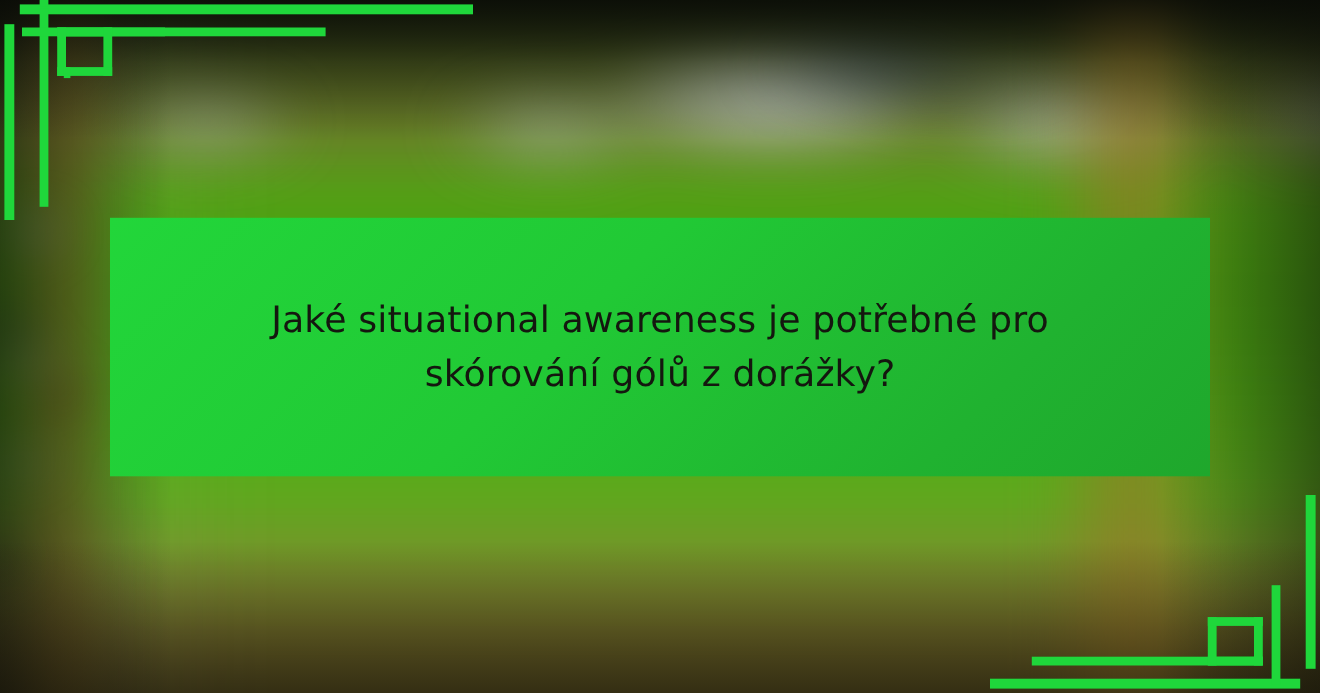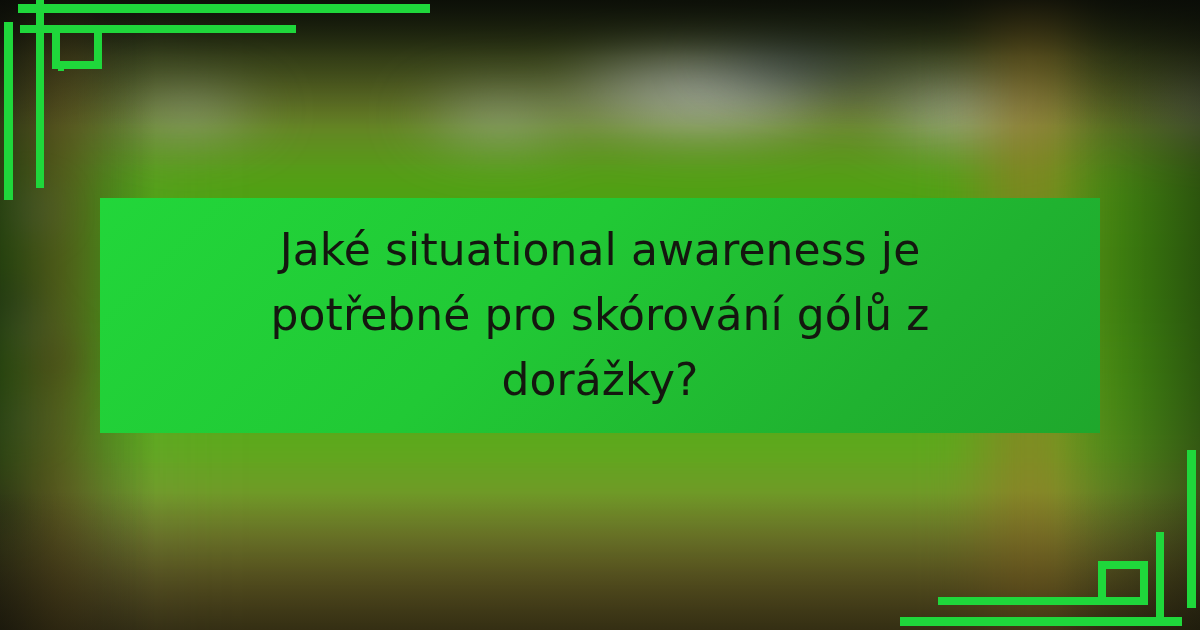--- a/index.html
+++ b/index.html
@@ -129,21 +129,21 @@
     display: flex;
     align-items: center;
     justify-content: center;
     box-sizing: border-box;
     padding: 14px 58px;
   }
 
   #question-text {
     margin: 0;
     font-family: "DejaVu Sans", sans-serif;
-    font-size: 44px;
+    font-size: 33px;
     font-weight: 400;
     line-height: 1.47;
     color: #14170f;
     text-align: center;
     letter-spacing: 0.1px;
     max-width: 760px;
   }
 </style>
 </head>
 <body>

